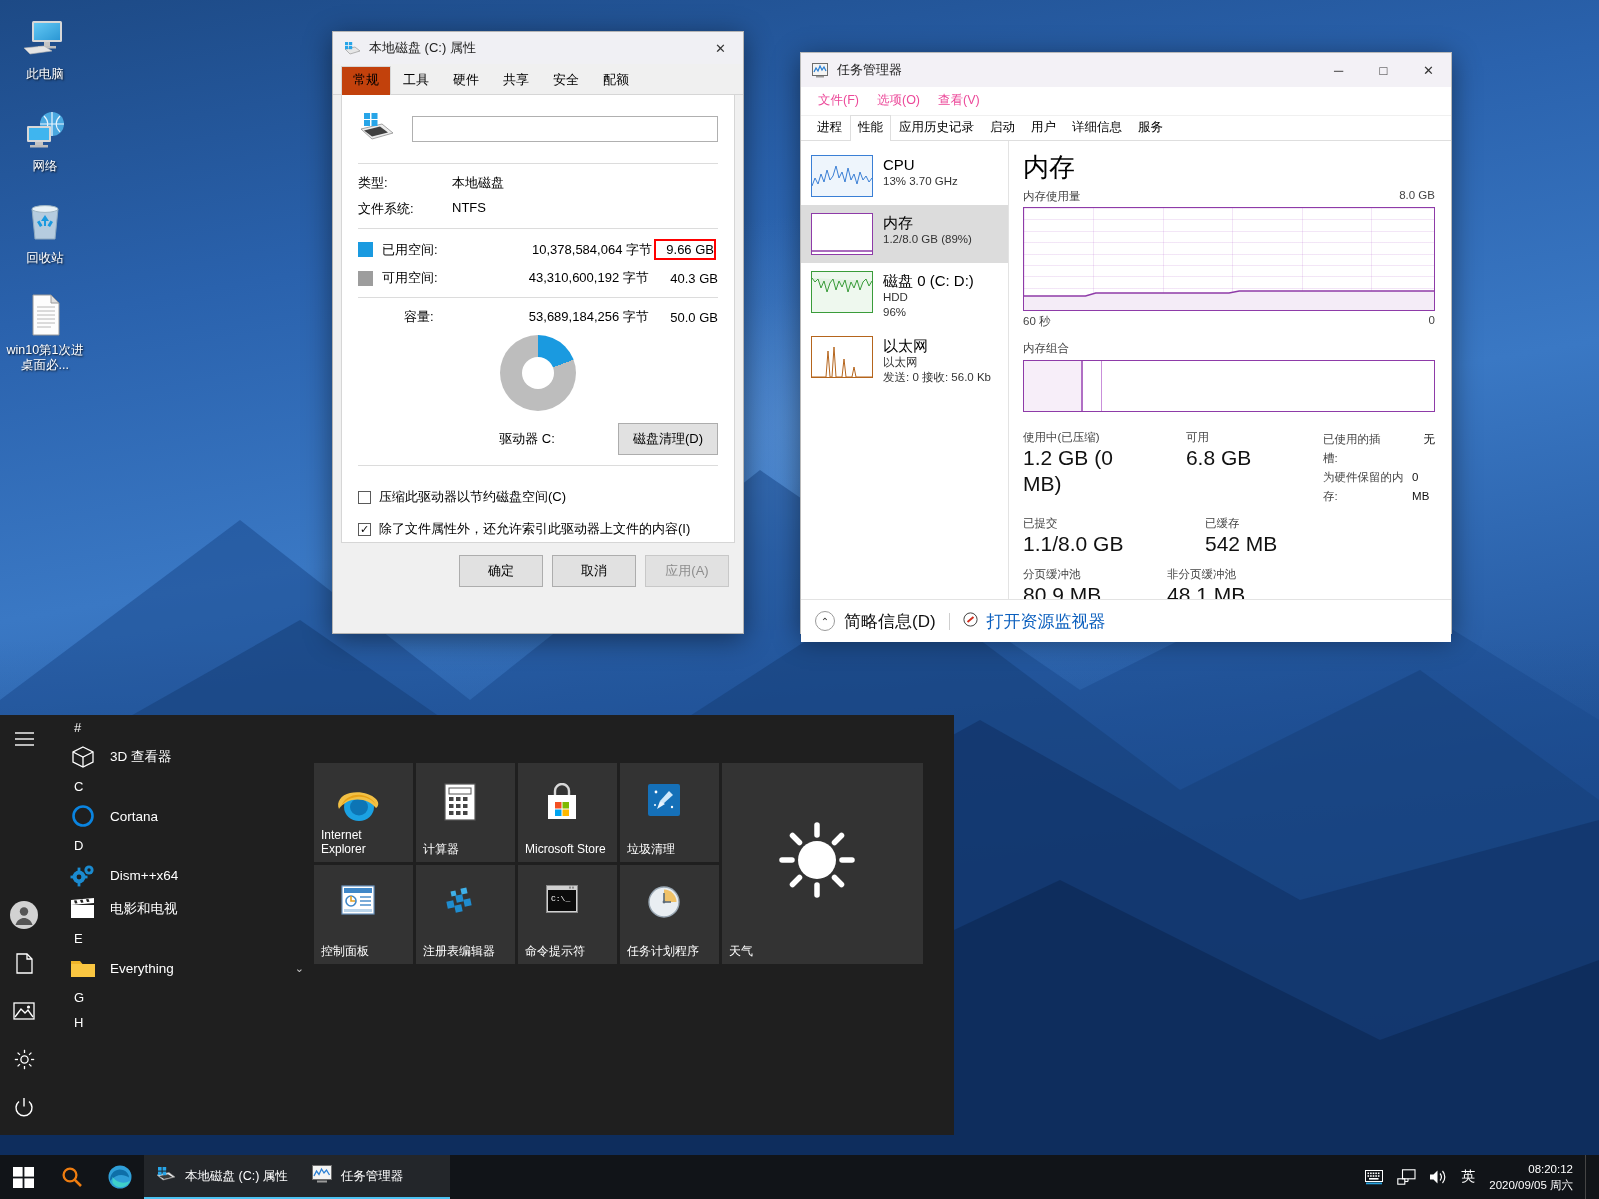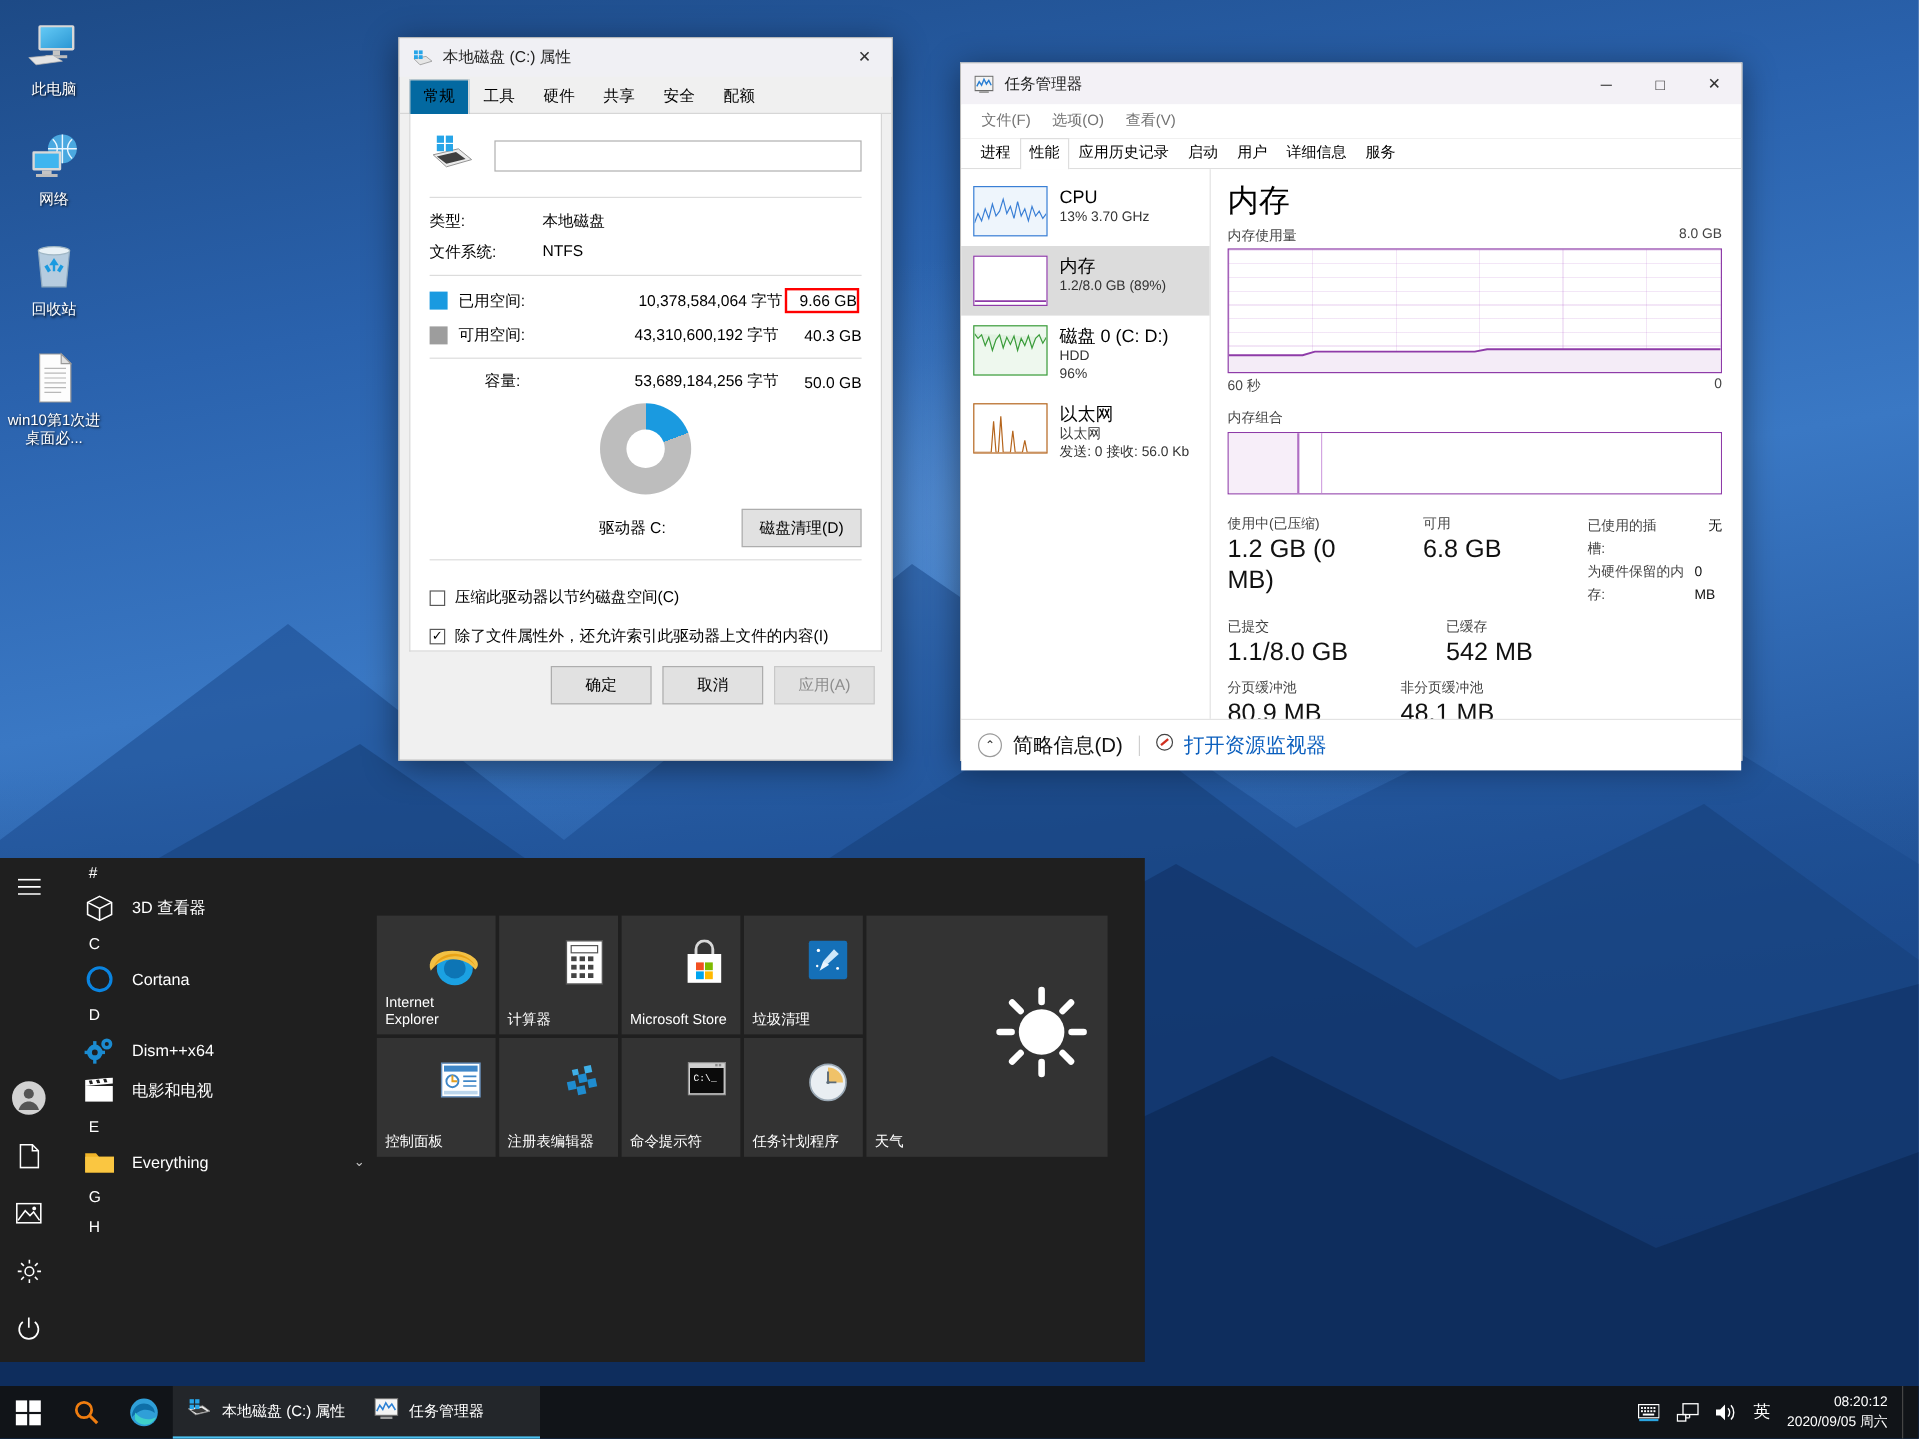--- a/index.html
+++ b/index.html
@@ -39,21 +39,21 @@
          font-size: 13px; color: #333; cursor: default; }
 
   
   #disk-props { left: 332px; top: 31px; width: 412px; height: 603px;
                 background: #f0f0f0; border: 1px solid #b4b4b4; }
   #disk-props .win-title { background: #f0f0f4; height: 32px; }
   .tabstrip { display: flex; padding: 0 8px; margin-top: 4px; height: 27px; align-items: flex-end;
               border-bottom: 1px solid #d6d6d6; position: relative; z-index: 2; }
   .tab { font-size: 13px; padding: 4px 11px 5px; color: #000; cursor: default;
          border: 1px solid transparent; border-bottom: none; background: transparent; }
-  .tab.active { background: #0369a1; border-color: #d6d6d6; margin-bottom: -1px; padding-bottom: 6px; }
+  .tab.active { background: #c2410c; border-color: #d6d6d6; margin-bottom: -1px; padding-bottom: 6px; }
   .prop-body { background: #fff; margin: 0 8px; border: 1px solid #d6d6d6; border-top: none;
                height: 448px; padding: 16px 16px 0; position: relative; }
   .drive-row { display: flex; align-items: center; gap: 16px; margin-bottom: 16px; }
   .drive-name-input { flex: 1; height: 26px; border: 1px solid #b0b0b0; background: #fff; }
   .hr { border-top: 1px solid #dcdcdc; margin: 10px 0; }
   .kv { display: flex; font-size: 13px; margin-bottom: 8px; }
   .kv .k { width: 94px; color: #000; }
   .kv .v { color: #000; }
   .space-row { display: flex; align-items: center; font-size: 13px; margin-bottom: 9px; }
   .sw { width: 15px; height: 15px; margin-right: 9px; flex: none; }
@@ -75,21 +75,21 @@
   .chk { width: 13px; height: 13px; border: 1px solid #5a5a5a; background: #fff; margin-right: 8px;
          flex: none; display: flex; align-items: center; justify-content: center;
          font-size: 11px; line-height: 1; color: #000; }
   .dlg-buttons { display: flex; gap: 9px; justify-content: flex-end; padding: 12px 14px 0; }
   .dlg-buttons .btn { width: 84px; text-align: center; padding: 6px 0; }
 
   
   #taskmgr { left: 800px; top: 52px; width: 652px; height: 582px; border: 1px solid #b9b9b9; }
   #taskmgr .win-title { background: #f3f1f6; }
   .menubar { display: flex; gap: 0; background: #fff; padding: 2px 8px 3px; border-bottom: 1px solid #f0f0f0;}
-  .menubar .mi { font-size: 12.5px; padding: 3px 9px; color: #737373; cursor: default; }
+  .menubar .mi { font-size: 12.5px; padding: 3px 9px; color: #ec4899; cursor: default; }
   .tm-tabs { display: flex; padding: 0 8px; height: 25px; align-items: flex-end;
              border-bottom: 1px solid #dedede; background: #fff; }
   .tm-tab { font-size: 12.5px; padding: 3px 7px 4px; cursor: default; border: 1px solid transparent; border-bottom: none; }
   .tm-tab.active { background: #fff; border-color: #dedede; margin-bottom: -1px; padding-bottom: 5px; }
   .tm-main { display: flex; height: 458px; background: #fff; }
   .tm-side { width: 208px; border-right: 1px solid #e3e3e3; padding-top: 6px; }
   .side-item { display: flex; gap: 10px; padding: 8px 8px 8px 10px; cursor: default; align-items: flex-start;}
   .side-item.active { background: #dcdcdc; }
   .mini-graph { width: 62px; height: 42px; flex: none; border: 1px solid #444; position: relative; overflow: hidden; }
   .side-txt .nm { font-size: 15px; color: #000; line-height: 19px; }
@@ -127,21 +127,21 @@
   .sm-apps { position: absolute; left: 48px; top: 0; width: 266px; height: 100%; overflow: hidden; }
   .sm-letter { font-size: 13px; color: #fff; padding: 5px 0 5px 26px; }
   .sm-app { display: flex; align-items: center; gap: 14px; padding: 4px 10px 4px 22px; cursor: default; }
   .sm-app .ai { width: 26px; height: 26px; display: flex; align-items: center; justify-content: center; flex: none; }
   .sm-app .an { font-size: 13.5px; color: #fff; flex: 1; }
   .sm-app .chev { color: #c8c8c8; font-size: 11px; }
   .sm-tiles { position: absolute; left: 314px; top: 48px; width: 640px; }
   .tile-grid { display: flex; gap: 3px; flex-wrap: wrap; width: 615px; }
   .tile { width: 99px; height: 99px; background: #333; position: relative; cursor: default;
           display: flex; flex-direction: column; justify-content: flex-end; }
-  .tile .ticon { position: absolute; left: 0; right: 12px; top: 20px; display: flex; justify-content: flex-end; }
+  .tile .ticon { position: absolute; left: 0; right: 12px; top: 20px; display: flex; justify-content: center; }
   .tile .tlabel { font-size: 12px; color: #fff; padding: 0 7px 6px; line-height: 14px; }
   .tile.wide { width: 201px; height: 201px; }
   .tile.wide .ticon { top: 54px; }
 
   
   #taskbar { position: absolute; left: 0; bottom: 0; width: 100%; height: 44px; background: #111418;
              display: flex; align-items: center; }
   .start-btn { width: 48px; height: 44px; display: flex; align-items: center; justify-content: center; cursor: default; }
   .tb-icon { width: 48px; height: 44px; display: flex; align-items: center; justify-content: center; cursor: default; }
   .tb-task { display: flex; align-items: center; gap: 9px; height: 44px; padding: 0 12px;

